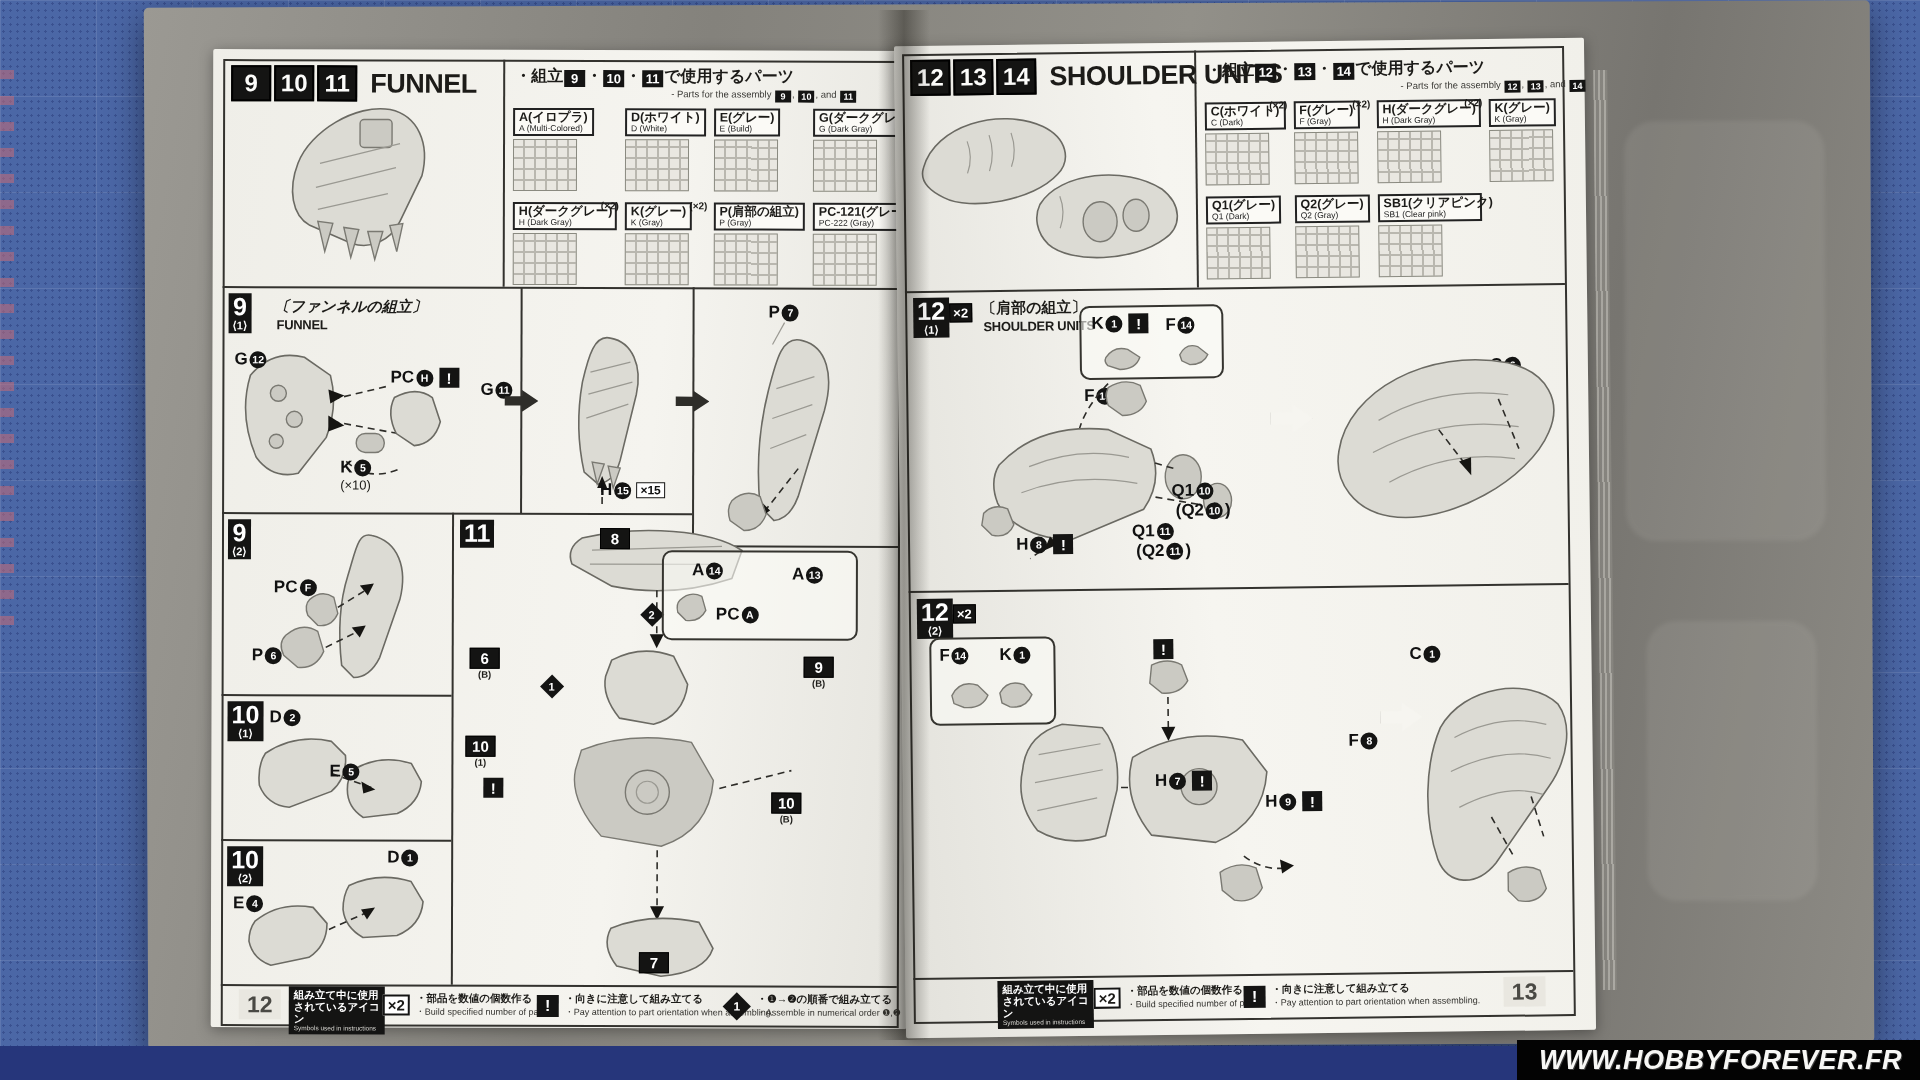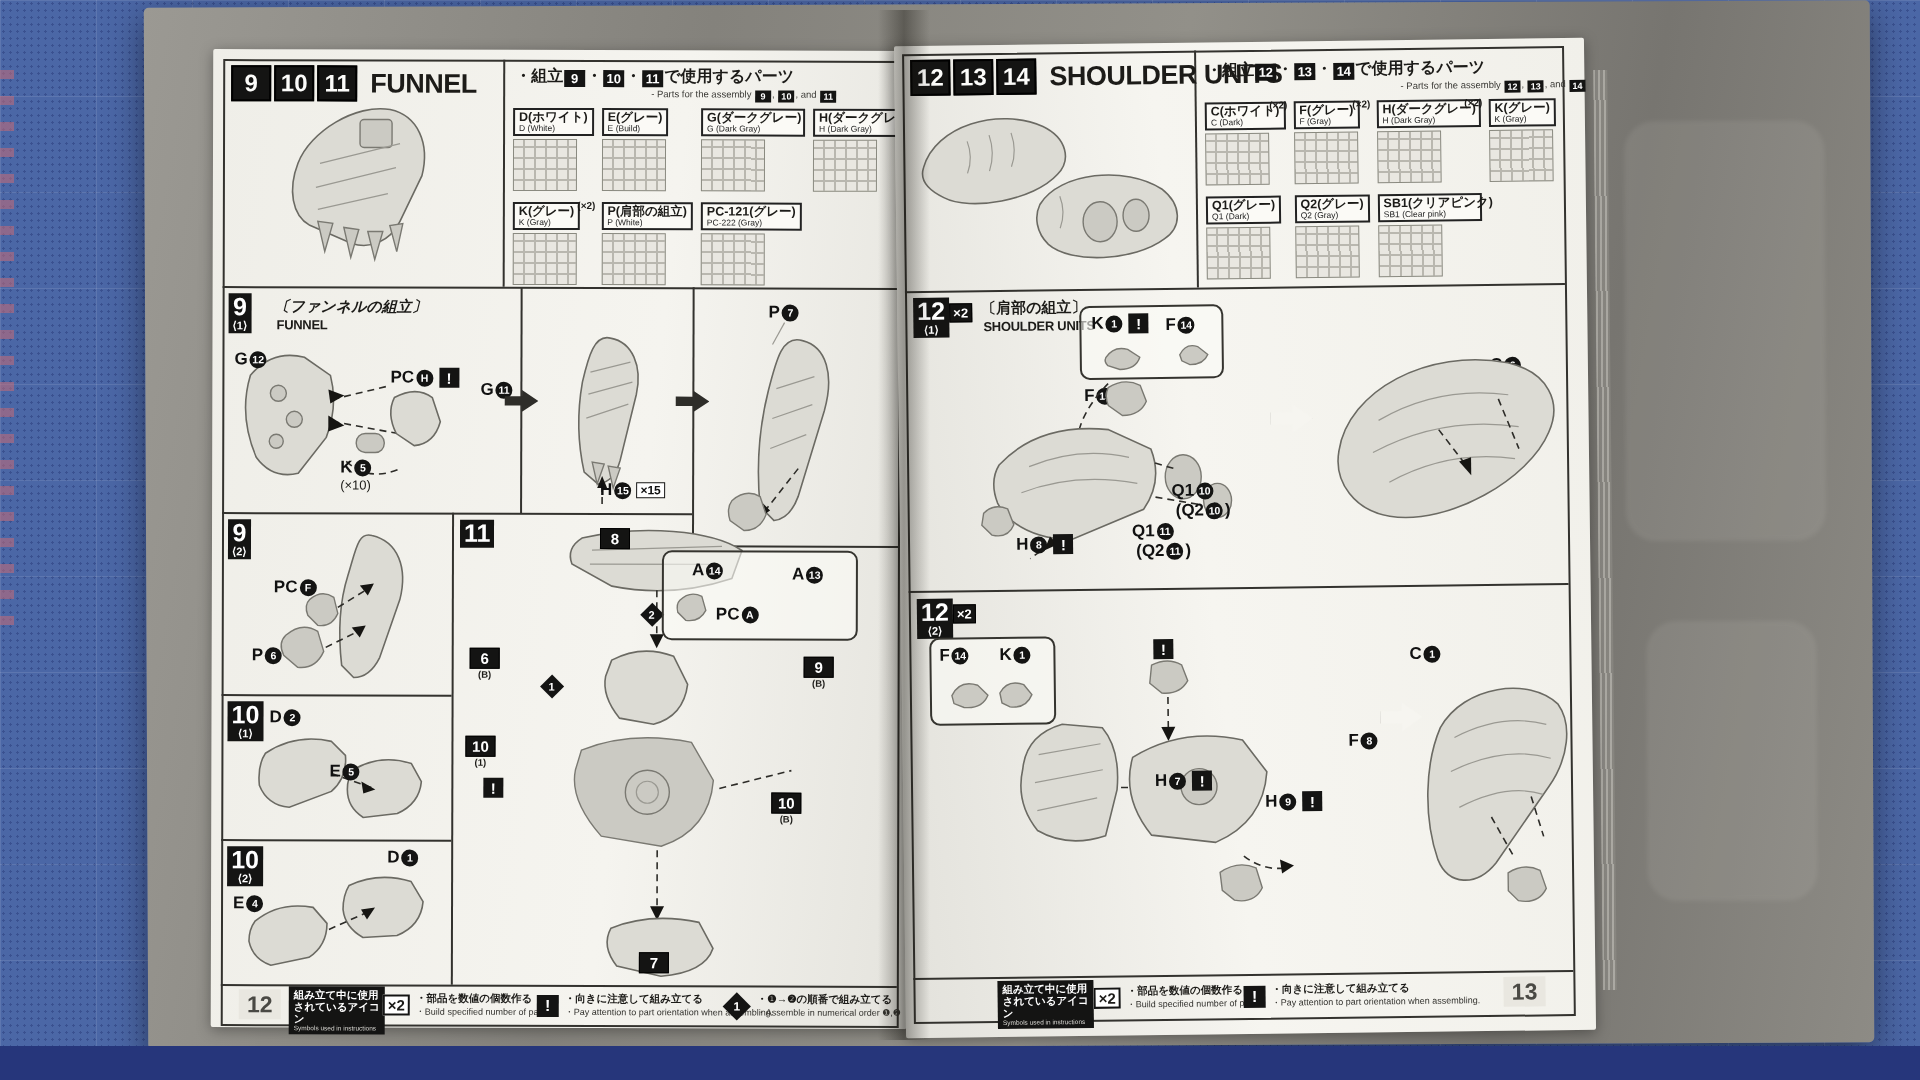--- a/index.html
+++ b/index.html
@@ -140,26 +140,34 @@
     <svg class="illus" style="left:25px;top:52px;" width="245" height="178" viewBox="0 0 245 178">
       <path class="pt" d="M152,8 C180,14 192,42 184,74 L162,120 C152,140 132,148 114,142 L72,124 C54,114 50,88 60,62 C72,30 118,2 152,8 Z"></path>
       <rect class="pt2" x="122" y="18" width="32" height="28" rx="4"></rect>
       <path class="ln" d="M82,62 L162,42 M78,86 L158,66 M80,108 L150,92"></path>
       <path class="pt2" d="M80,120 L87,150 L95,122 Z M106,126 L113,156 L121,128 Z M130,130 L137,158 L145,130 Z M152,124 L159,150 L165,122 Z"></path>
     </svg>
 
     <div class="pheader-jp" style="left:302px;top:16px;">
       <span>・組立</span><span class="sbox">9</span><span>・</span><span class="sbox">10</span><span>・</span><span class="sbox">11</span><span>で使用するパーツ</span>
     </div>
-    <div class="pheader-en" style="left:438px;top:38px;">
+    <div class="pheader-en" style="left:458px;top:38px;">
       <span>- Parts for the assembly</span> <span class="sbox sm">9</span><span>, </span><span class="sbox sm">10</span><span>, and </span><span class="sbox sm">11</span>
     </div>
 
     <div class="parts-grid" style="left:300px;top:58px;width:378px;">
 
+        <div class="part-cell">
+          <div class="pbox">
+            <span class="code">A(イロプラ)</span>
+            <span class="sub">A (Multi-Colored)</span>
+          </div>
+          <span class="mult"></span>
+          <div class="runner"></div>
+        </div>
 
         <div class="part-cell">
           <div class="pbox">
             <span class="code">D(ホワイト)</span>
             <span class="sub">D (White)</span>
           </div>
           <span class="mult"></span>
           <div class="runner"></div>
         </div>
 
@@ -195,21 +203,21 @@
             <span class="code">K(グレー)</span>
             <span class="sub">K (Gray)</span>
           </div>
           <span class="mult">(×2)</span>
           <div class="runner"></div>
         </div>
 
         <div class="part-cell">
           <div class="pbox">
             <span class="code">P(肩部の組立)</span>
-            <span class="sub">P (White)</span>
+            <span class="sub">P (Gray)</span>
           </div>
           <span class="mult"></span>
           <div class="runner"></div>
         </div>
 
         <div class="part-cell">
           <div class="pbox">
             <span class="code">PC-121(グレー)</span>
             <span class="sub">PC-222 (Gray)</span>
           </div>
@@ -692,13 +700,16 @@
       <span class="lt">
           <span class="j">・向きに注意して組み立てる</span>
       <span class="e">・Pay attention to part orientation when assembling.</span>
         </span>
     </div>
     <div class="pagenum" style="left:598px;top:938px;width:42px;height:30px;">13</div>
   </div>
 
   <div class="spine"></div>
   <div class="mat-strip"></div>
+  <div class="watermark">
+    <span>WWW.HOBBYFOREVER.FR</span>
+  </div>
 </div>
 
 </body></html>

